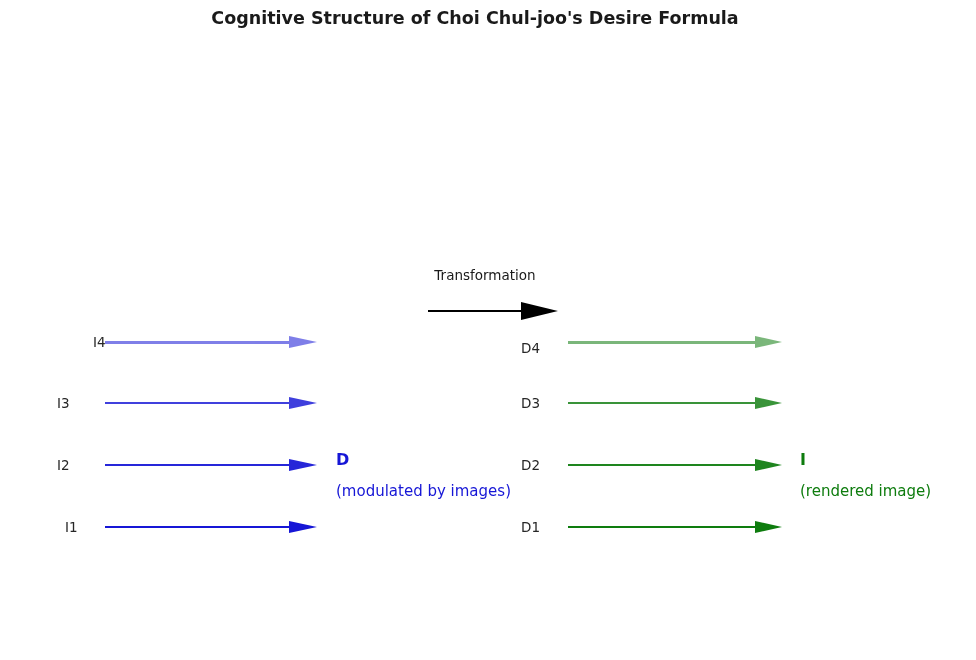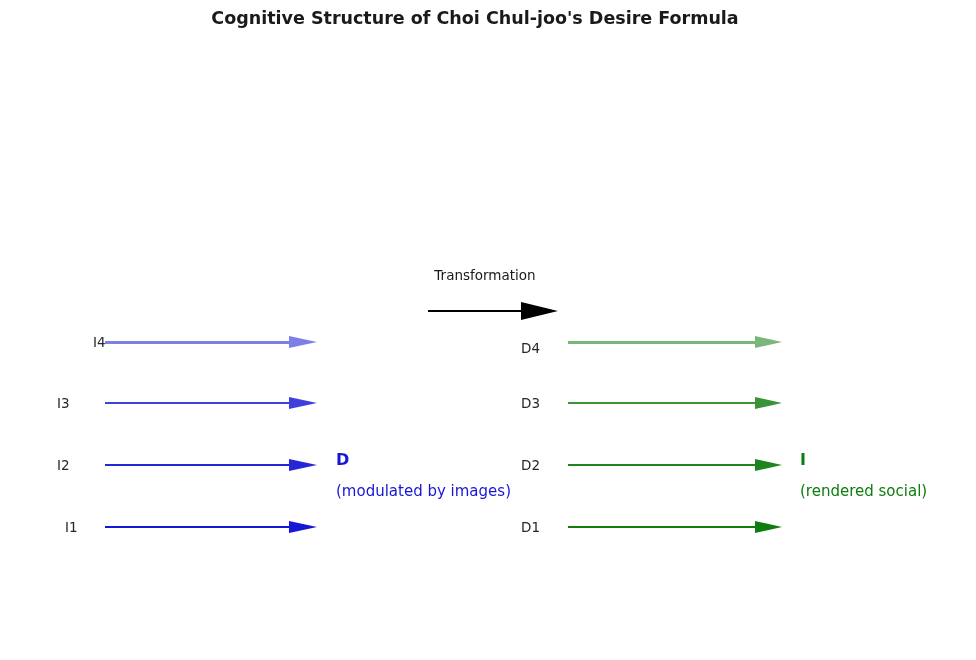--- a/index.html
+++ b/index.html
@@ -116,15 +116,15 @@
   <div class="row-label d-label" style="top:518px;">D1</div>
   <div class="arrow d-arrow fade-low" style="top:521px;">
     <div class="shaft"></div>
     <div class="head"></div>
   </div>
 
   <div class="sym blue-text sym-d">D</div>
   <div class="note blue-text note-d-caption">(modulated by images)</div>
 
   <div class="sym green-text sym-i">I</div>
-  <div class="note green-text note-i-caption">(rendered social)</div>
+  <div class="note green-text note-i-caption">(rendered image)</div>
 
 </div>
 
 </body></html>

